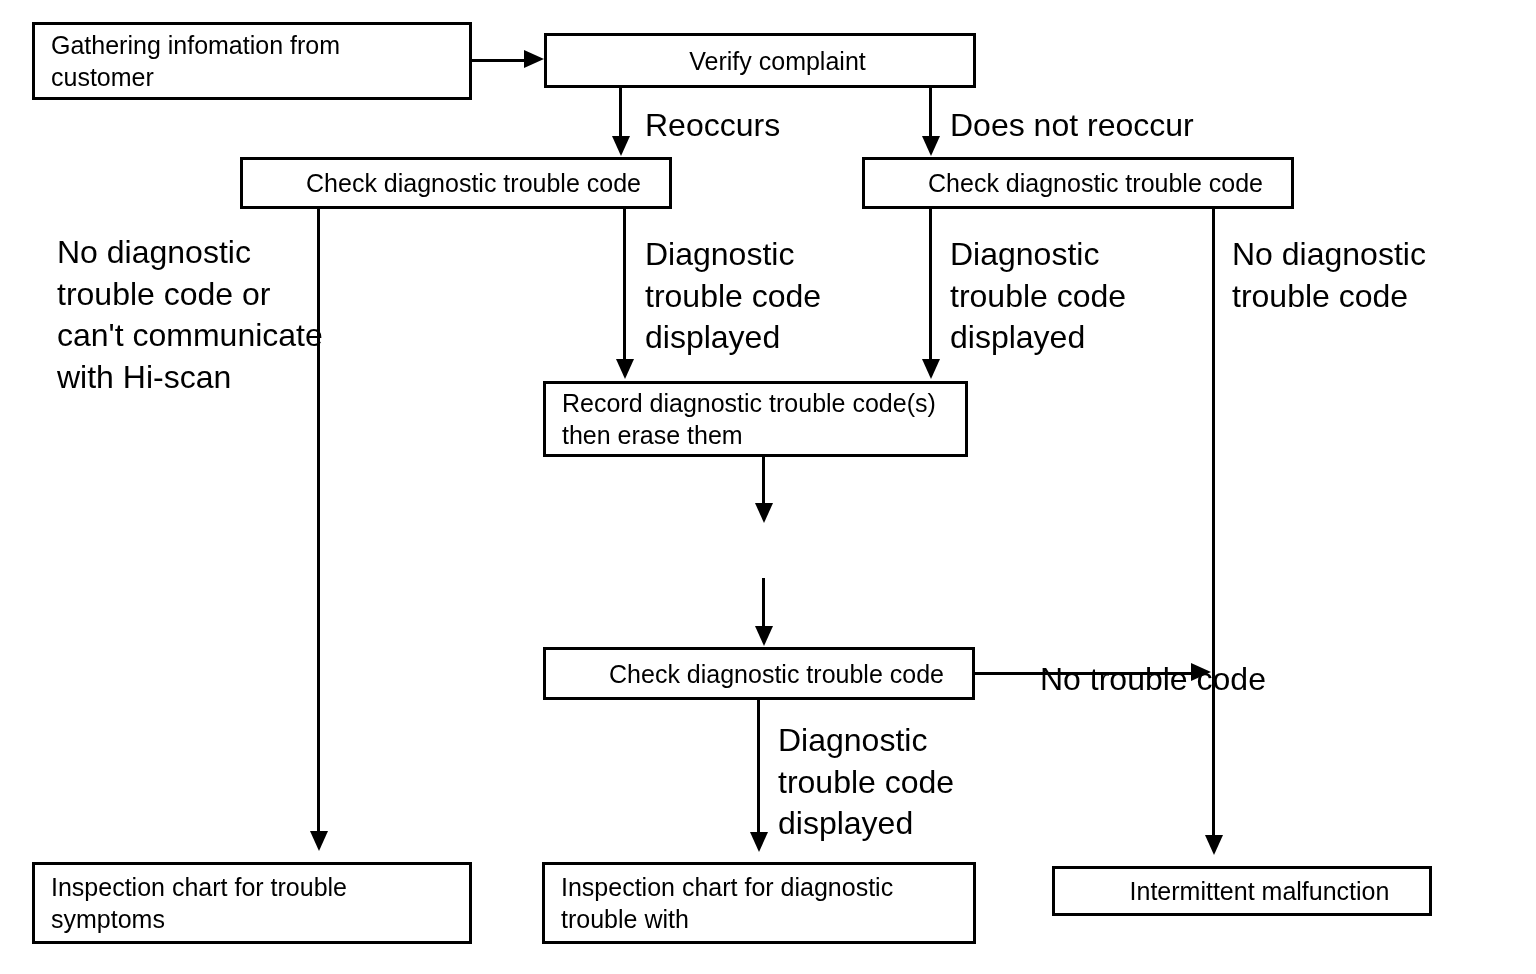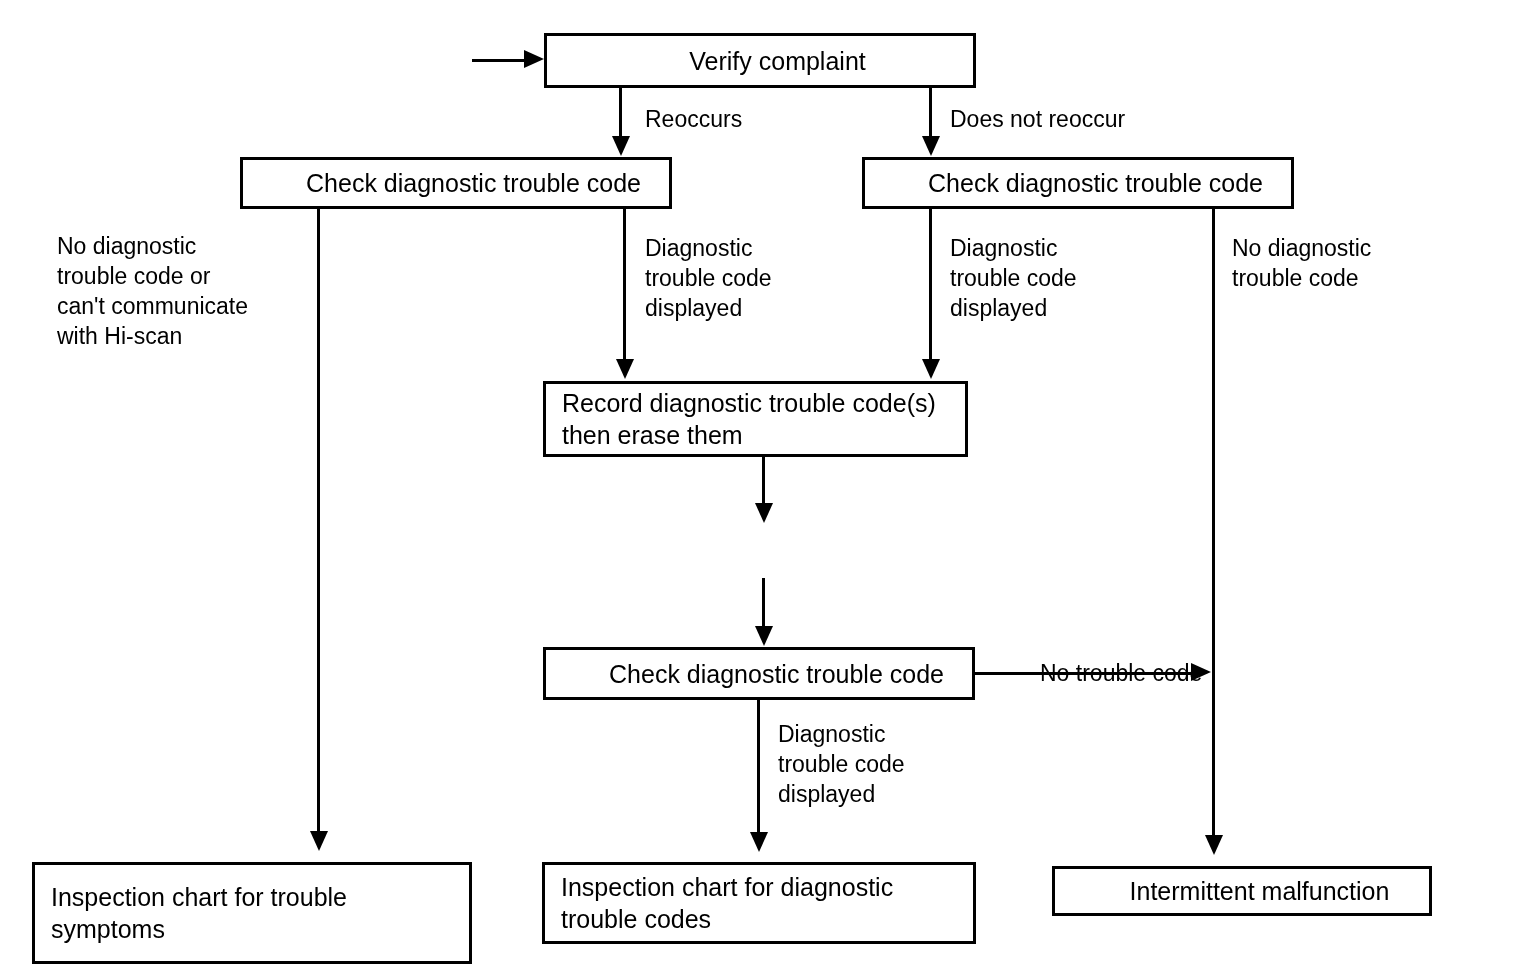--- a/index.html
+++ b/index.html
@@ -33,21 +33,21 @@
     text-align: center;
   }
   .node.left-txt {
     justify-content: flex-start;
     text-align: left;
     padding-left: 16px;
   }
   .edge-label {
     position: absolute;
     color: #000000;
-    font-size: 23px;
+    font-size: 32px;
     line-height: 1.30;
     white-space: pre-line;
     text-align: left;
   }
   .vline {
     position: absolute;
     background: #000000;
     width: 3px;
   }
   .hline {
@@ -70,20 +70,24 @@
     border-top: 9px solid transparent;
     border-bottom: 9px solid transparent;
     border-left: 20px solid #000000;
   }
 </style>
 </head>
 <body>
 
 <div id="canvas">
 
+  <div class="node left-txt" style="left:32px; top:22px; width:440px; height:78px;">
+    <span>Gathering infomation from
+customer</span>
+  </div>
 
   <div class="node center-txt" style="left:544px; top:33px; width:432px; height:55px;">
     <span>Verify complaint</span>
   </div>
 
   <div class="node center-txt" style="left:240px; top:157px; width:432px; height:52px;">
     <span>Check diagnostic trouble code</span>
   </div>
 
   <div class="node center-txt" style="left:862px; top:157px; width:432px; height:52px;">
@@ -93,28 +97,28 @@
   <div class="node left-txt" style="left:543px; top:381px; width:425px; height:76px;">
     <span>Record diagnostic trouble code(s)
 then erase them</span>
   </div>
 
 
   <div class="node center-txt" style="left:543px; top:647px; width:432px; height:53px;">
     <span>Check diagnostic trouble code</span>
   </div>
 
-  <div class="node left-txt" style="left:32px; top:862px; width:440px; height:102px;">
+  <div class="node left-txt" style="left:32px; top:862px; width:440px; height:82px;">
     <span>Inspection chart for trouble
 symptoms</span>
   </div>
 
   <div class="node left-txt" style="left:542px; top:862px; width:434px; height:82px;">
     <span>Inspection chart for diagnostic
-trouble codes</span>
+trouble with</span>
   </div>
 
   <div class="node center-txt" style="left:1052px; top:866px; width:380px; height:50px;">
     <span>Intermittent malfunction</span>
   </div>
 
   <div class="hline" style="left:472px; top:59px; width:54px;"></div>
   <div class="arrow-right" style="left:524px; top:50px;"></div>
 
   <div class="vline" style="left:619px; top:88px; height:50px;"></div>

